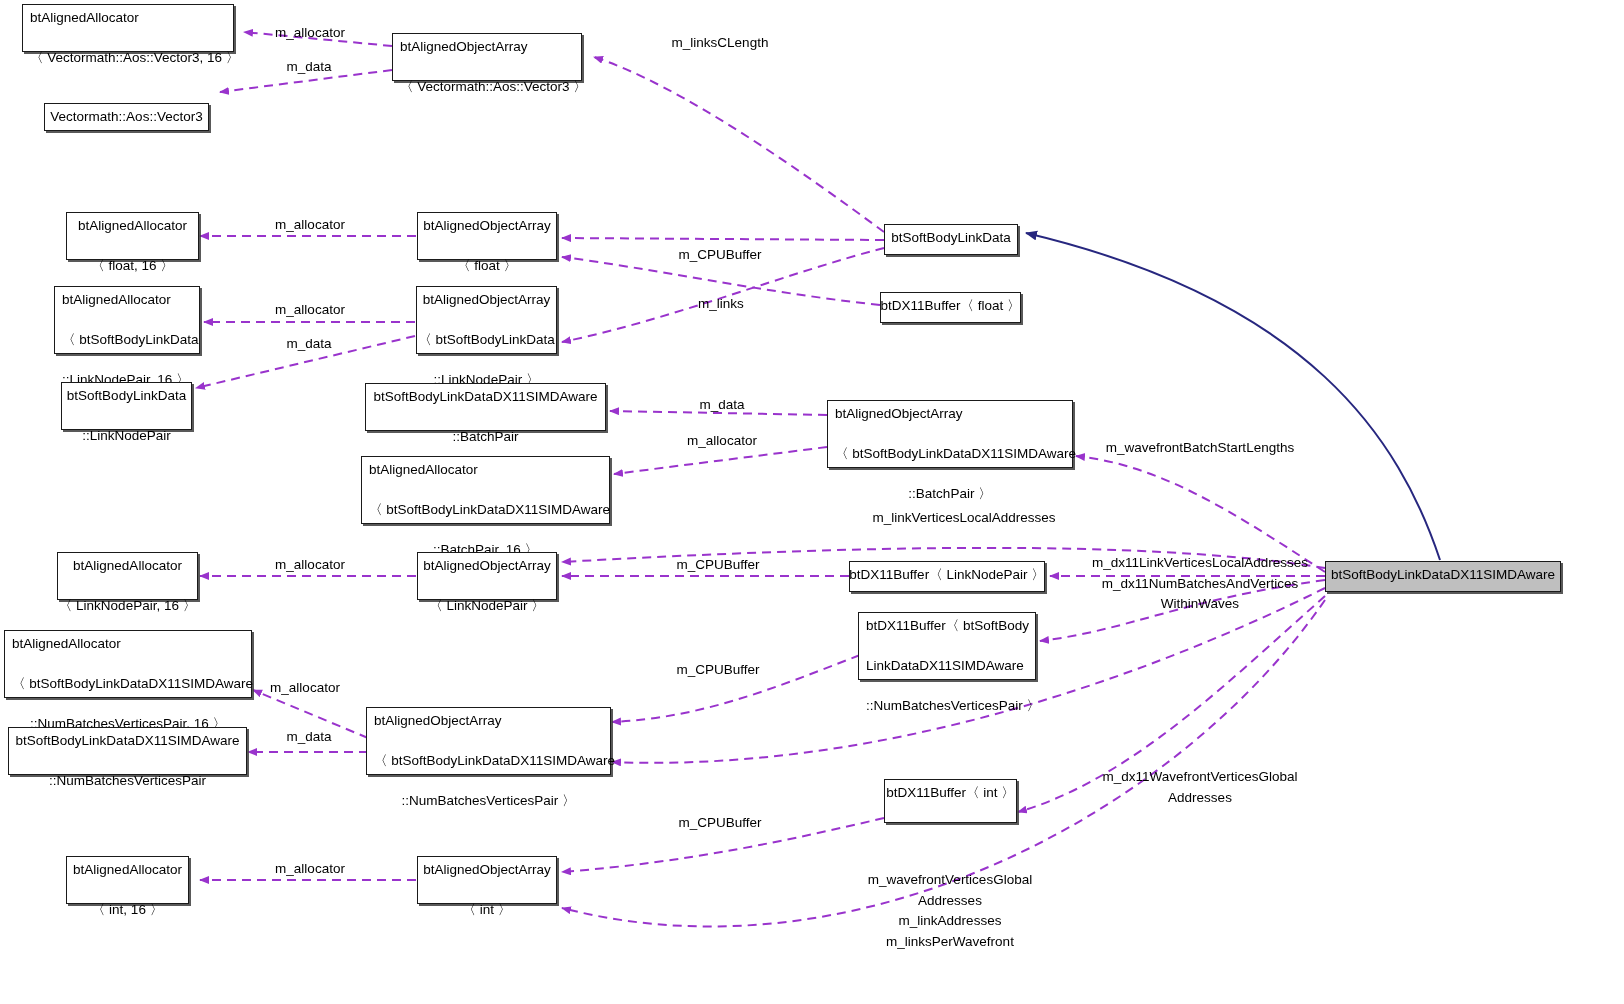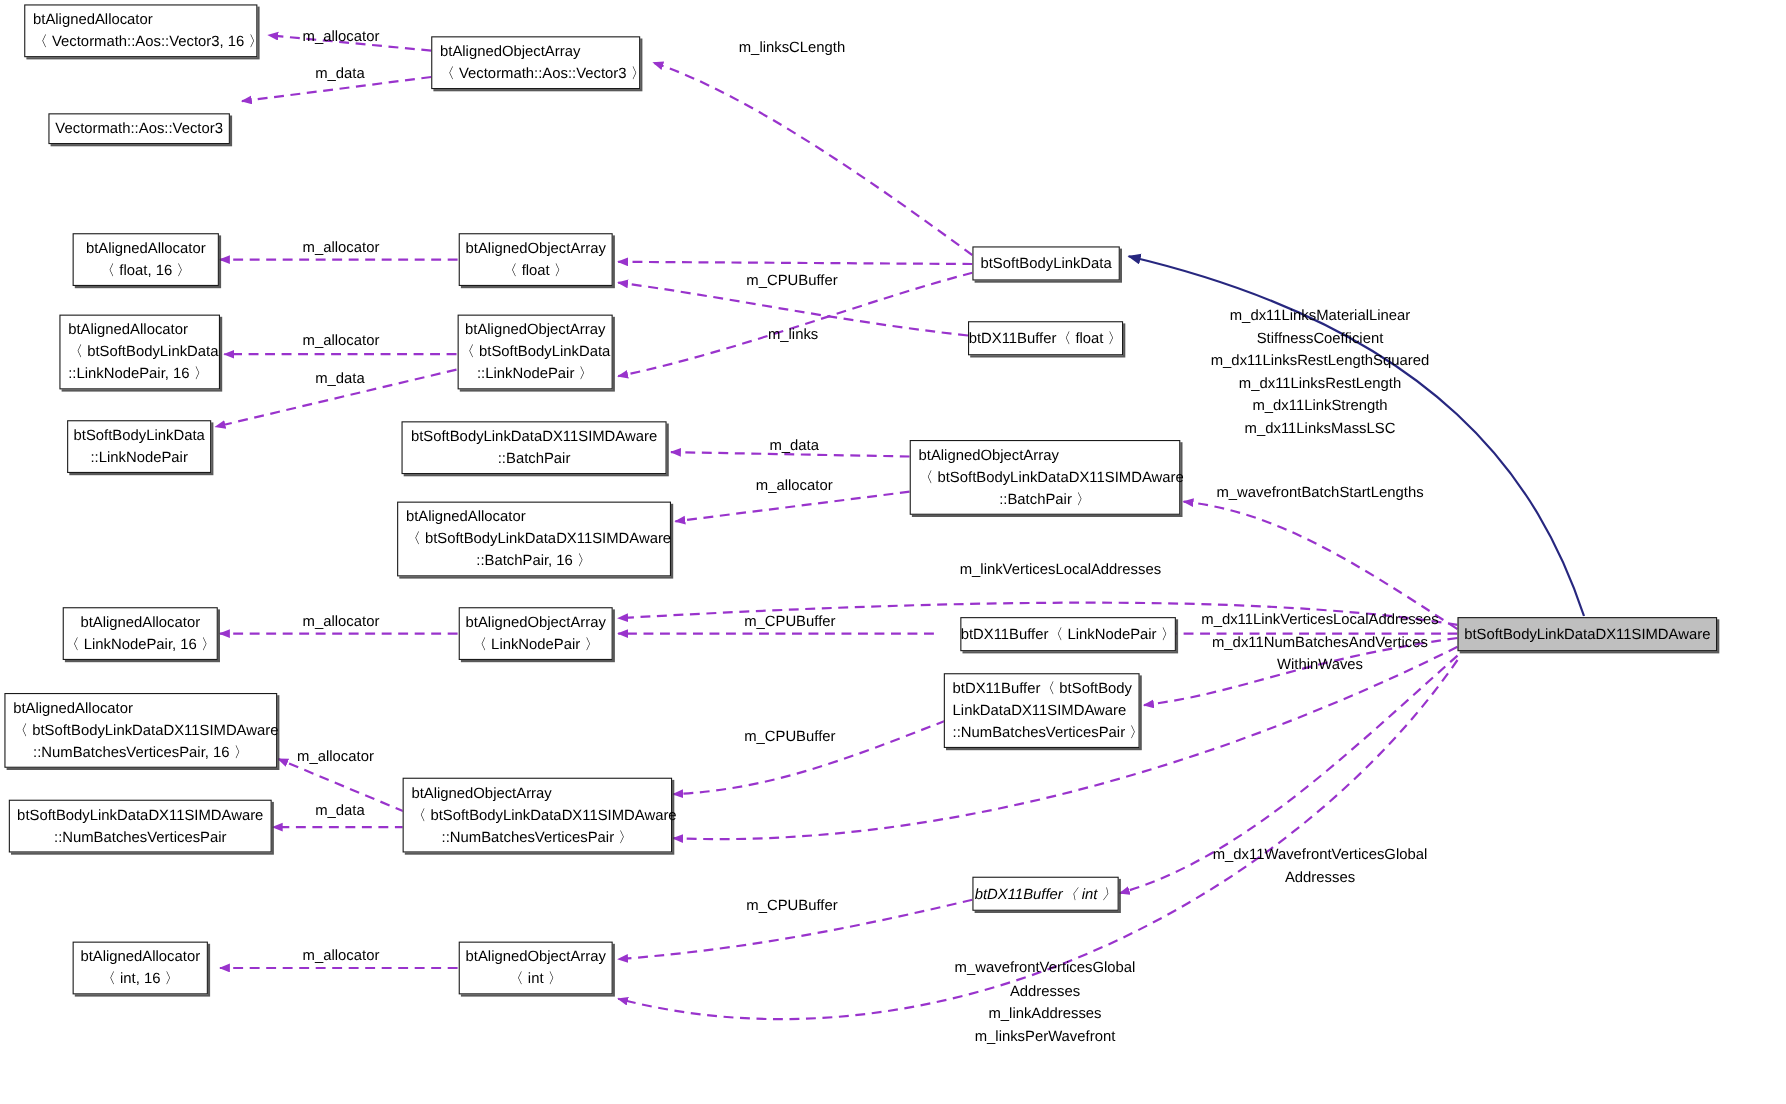--- a/index.html
+++ b/index.html
@@ -24,28 +24,29 @@
     pointer-events: none;
   }
   .node {
     position: absolute;
     box-sizing: border-box;
     border: 1px solid #1a1a1a;
     background: #ffffff;
     box-shadow: 2px 2px 0 rgba(60,60,60,0.85);
     display: flex;
     flex-direction: column;
-    justify-content: center;
+    justify-content: space-between;
     align-items: center;
     font-size: 13.5px;
     line-height: 1.48;
     color: #000000;
     text-align: center;
     padding: 3px 7px;
     z-index: 3;
+    gap: 20px;
   }
   .node.highlight {
     background: #bfbfbf;
   }
   .node .ln { white-space: nowrap; display: block; }
   .node .ln.left { align-self: flex-start; text-align: left; }
   .elabel {
     position: absolute;
     font-size: 13.5px;
     line-height: 1.52;
@@ -179,21 +180,21 @@
   <div class="node" style="left:57px;  top:552px; width:141px; height:48px;">
     <span class="ln">btAlignedAllocator</span>
     <span class="ln">〈 LinkNodePair, 16 〉</span>
   </div>
 
   <div class="node" style="left:417px; top:552px; width:140px; height:48px;">
     <span class="ln">btAlignedObjectArray</span>
     <span class="ln">〈 LinkNodePair 〉</span>
   </div>
 
-  <div class="node" style="left:849px; top:561px; width:196px; height:31px;margin-left:24px;">
+  <div class="node" style="left:849px; top:561px; width:196px; height:31px;">
     <span class="ln">btDX11Buffer〈 LinkNodePair 〉</span>
   </div>
 
   <div class="node" style="left:858px; top:612px; width:178px; height:68px;">
     <span class="ln left">btDX11Buffer〈 btSoftBody</span>
     <span class="ln left">LinkDataDX11SIMDAware</span>
     <span class="ln left">::NumBatchesVerticesPair 〉</span>
   </div>
 
   <div class="node" style="left:4px;   top:630px; width:248px; height:68px;">
@@ -206,21 +207,21 @@
     <span class="ln">btSoftBodyLinkDataDX11SIMDAware</span>
     <span class="ln">::NumBatchesVerticesPair</span>
   </div>
 
   <div class="node" style="left:366px; top:707px; width:245px; height:68px;">
     <span class="ln left">btAlignedObjectArray</span>
     <span class="ln left">〈 btSoftBodyLinkDataDX11SIMDAware</span>
     <span class="ln">::NumBatchesVerticesPair 〉</span>
   </div>
 
-  <div class="node" style="left:884px; top:797px; width:133px; height:31px;font-style:italic;">
+  <div class="node" style="left:884px; top:779px; width:133px; height:44px;">
     <span class="ln">btDX11Buffer〈 int 〉</span>
   </div>
 
   <div class="node" style="left:66px;  top:856px; width:123px; height:48px;">
     <span class="ln">btAlignedAllocator</span>
     <span class="ln">〈 int, 16 〉</span>
   </div>
 
   <div class="node" style="left:417px; top:856px; width:140px; height:48px;">
     <span class="ln">btAlignedObjectArray</span>
@@ -265,28 +266,20 @@
   </div>
 
   <div class="elabel" style="left:686px; top:395px; width:72px;">
     <span class="ln">m_data</span>
   </div>
 
   <div class="elabel" style="left:680px; top:431px; width:84px;">
     <span class="ln">m_allocator</span>
   </div>
 
-  <div class="elabel" style="left:1086px; top:277px; width:228px;">
-    <span class="ln">m_dx11LinksMaterialLinear</span>
-    <span class="ln">StiffnessCoefficient</span>
-    <span class="ln">m_dx11LinksRestLengthSquared</span>
-    <span class="ln">m_dx11LinksRestLength</span>
-    <span class="ln">m_dx11LinkStrength</span>
-    <span class="ln">m_dx11LinksMassLSC</span>
-  </div>
 
   <div class="elabel" style="left:1094px; top:438px; width:212px;">
     <span class="ln">m_wavefrontBatchStartLengths</span>
   </div>
 
   <div class="elabel" style="left:858px; top:508px; width:212px;">
     <span class="ln">m_linkVerticesLocalAddresses</span>
   </div>
 
   <div class="elabel" style="left:268px; top:555px; width:84px;">

